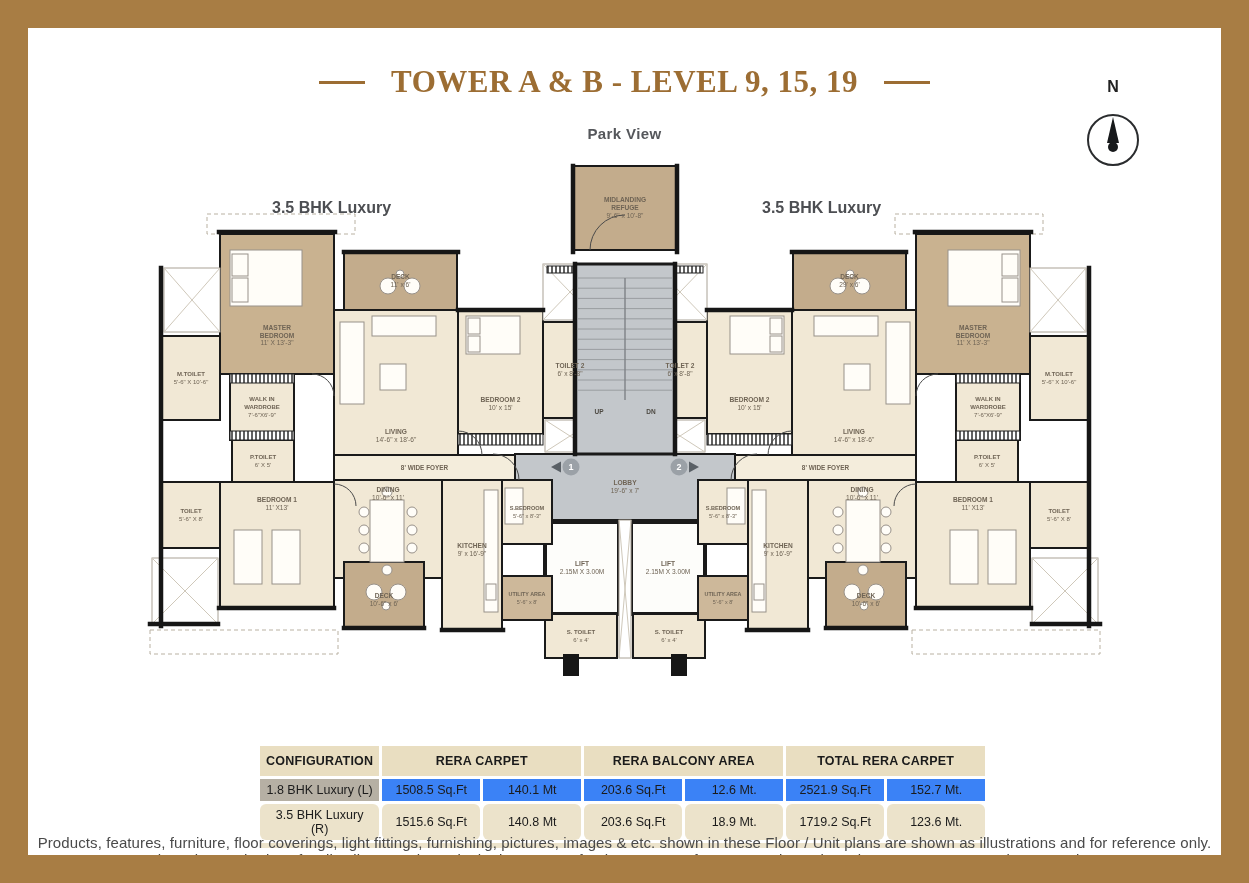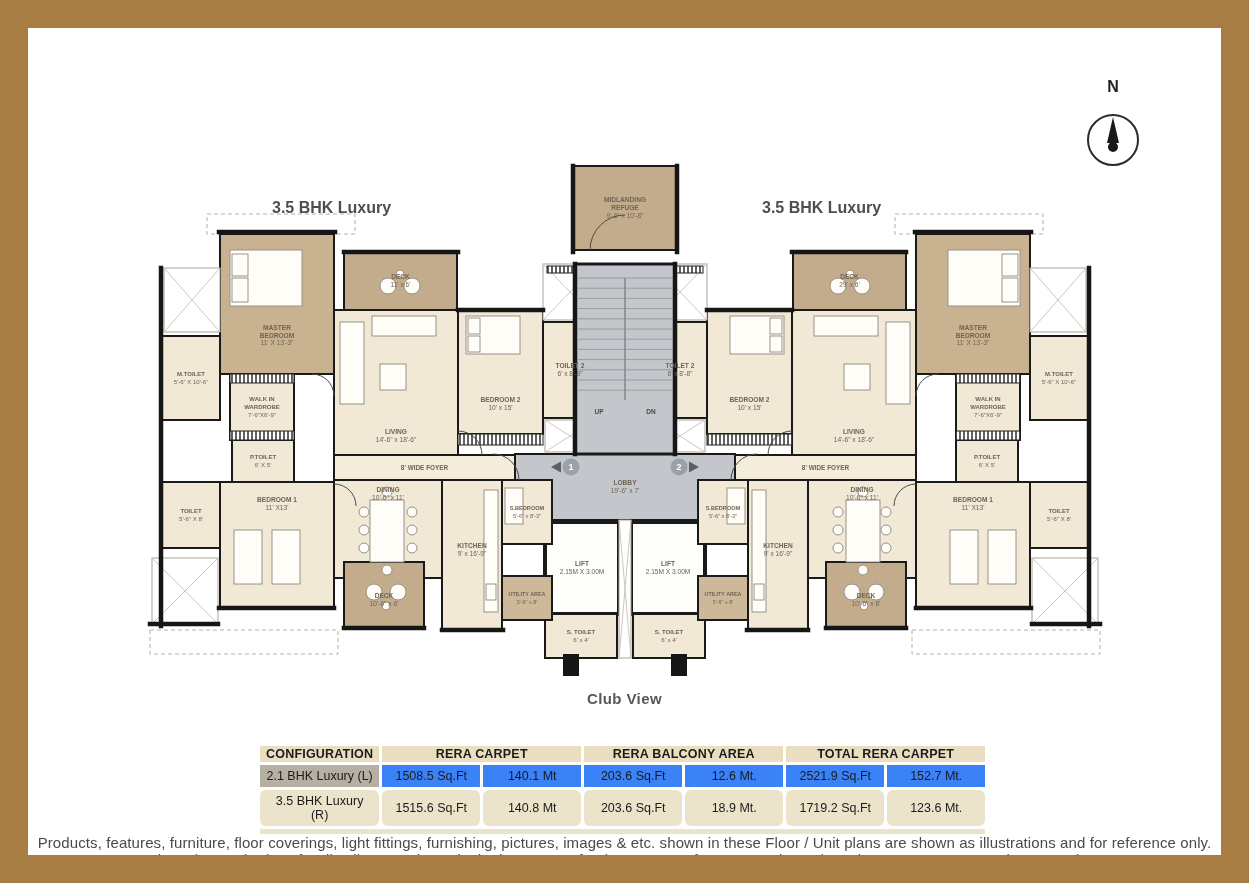--- a/index.html
+++ b/index.html
@@ -30,39 +30,45 @@
   .bhk-left  { left:244px; }
   .bhk-right { left:734px; }
   .compass { position:absolute; left:1056px; top:48px; width:58px; text-align:center; }
   #plan { position:absolute; left:94px; top:134px; }
   .table-wrap { position:absolute; left:229px; top:715px; }
   table.rera {
     border-collapse:separate; border-spacing:3px; background:#ffffff;
     font-size:12.5px; color:#1b1b1b;
   }
   table.rera th {
-    background:#e9dec1; font-weight:700; padding:1px 6px; text-align:center;
+    background:#e9dec1; font-weight:700; padding:8px 6px; text-align:center;
     font-size:12.5px; letter-spacing:0.2px;
   }
   table.rera td { padding:4px 6px; text-align:center; }
   table.rera tr.r0 td { background:#3b82f6; }
   table.rera tr.r0 td:first-child { background:#b6b0a4; }
   table.rera tr.r1 td { background:#ece3cb;border-radius:6px; }
   .tbl-underline { height:5px; background:#ece3cb; margin:0 3px; }
   .disclaimer {
     position:absolute; top:806px; left:0; right:0; text-align:center;
     font-size:15px; color:#4a4a4a; letter-spacing:0.1px;
   }
 </style>
 </head>
 <body>
 
 <div class="page">
 
-
+  <div class="title-row">
+    <span class="title-dash"></span>
+    <span class="title-text">TOWER A &amp; B - LEVEL 9, 15, 19</span>
+    <span class="title-dash"></span>
+  </div>
+
+  <div class="view-label park-view">Park View</div>
 
   <div class="compass">
     <svg width="58" height="110">
       <text x="29" y="16" text-anchor="middle" font-size="16" font-weight="bold" fill="#222">N</text>
       <circle cx="29" cy="64" r="25" fill="none" stroke="#2a2c2e" stroke-width="2"></circle>
       <polygon points="29,41 35,67 23,67" fill="#17191b"></polygon>
       <circle cx="29" cy="71" r="5" fill="#17191b"></circle>
     </svg>
   </div>
 
@@ -381,42 +387,41 @@
       <text x="350" y="386" text-anchor="middle" font-size="6.6" fill="#6f6455" font-family="Liberation Sans, sans-serif"><tspan x="350" dy="0" font-weight="bold">KITCHEN</tspan><tspan x="350" dy="7.6">9' x 16'-9"</tspan></text>
       <text x="656" y="386" text-anchor="middle" font-size="6.6" fill="#6f6455" font-family="Liberation Sans, sans-serif"><tspan x="656" dy="0" font-weight="bold">KITCHEN</tspan><tspan x="656" dy="7.6">9' x 16'-9"</tspan></text>
       <text x="262" y="436" text-anchor="middle" font-size="6.6" fill="#6f6455" font-family="Liberation Sans, sans-serif"><tspan x="262" dy="0" font-weight="bold">DECK</tspan><tspan x="262" dy="7.6">10'-6" x 6'</tspan></text>
       <text x="744" y="436" text-anchor="middle" font-size="6.6" fill="#6f6455" font-family="Liberation Sans, sans-serif"><tspan x="744" dy="0" font-weight="bold">DECK</tspan><tspan x="744" dy="7.6">10'-6" x 6'</tspan></text>
       <text x="405" y="434.4" text-anchor="middle" font-size="5.4" fill="#6f6455" font-family="Liberation Sans, sans-serif"><tspan x="405" dy="0" font-weight="bold">UTILITY AREA</tspan><tspan x="405" dy="7.6">5'-6" x 8'</tspan></text>
       <text x="601" y="434.4" text-anchor="middle" font-size="5.4" fill="#6f6455" font-family="Liberation Sans, sans-serif"><tspan x="601" dy="0" font-weight="bold">UTILITY AREA</tspan><tspan x="601" dy="7.6">5'-6" x 8'</tspan></text>
       <text x="405" y="348.4" text-anchor="middle" font-size="5.6" fill="#6f6455" font-family="Liberation Sans, sans-serif"><tspan x="405" dy="0" font-weight="bold">S.BEDROOM</tspan><tspan x="405" dy="7.6">5'-6" x 8'-3"</tspan></text>
       <text x="601" y="348.4" text-anchor="middle" font-size="5.6" fill="#6f6455" font-family="Liberation Sans, sans-serif"><tspan x="601" dy="0" font-weight="bold">S.BEDROOM</tspan><tspan x="601" dy="7.6">5'-6" x 8'-3"</tspan></text>
     </svg>
 
-  <div class="view-label club-view">Club View</div>
 
   <div class="table-wrap">
     <table class="rera" id="rera-table">
         <colgroup>
           <col style="width:118px">
           <col style="width:98px">
           <col style="width:98px">
           <col style="width:98px">
           <col style="width:98px">
           <col style="width:98px">
           <col style="width:98px">
         </colgroup>
         <tbody>
           <tr>
             <th colspan="1">CONFIGURATION</th>
             <th colspan="2">RERA CARPET</th>
             <th colspan="2">RERA BALCONY AREA</th>
             <th colspan="2">TOTAL RERA CARPET</th>
           </tr>
           <tr class="r0">
-            <td>2.1 BHK Luxury (L)</td>
+            <td>1.8 BHK Luxury (L)</td>
             <td>1508.5 Sq.Ft</td>
             <td>140.1 Mt</td>
             <td>203.6 Sq.Ft</td>
             <td>12.6 Mt.</td>
             <td>2521.9 Sq.Ft</td>
             <td>152.7 Mt.</td>
           </tr>
           <tr class="r1">
             <td>3.5 BHK Luxury (R)</td>
             <td>1515.6 Sq.Ft</td>

